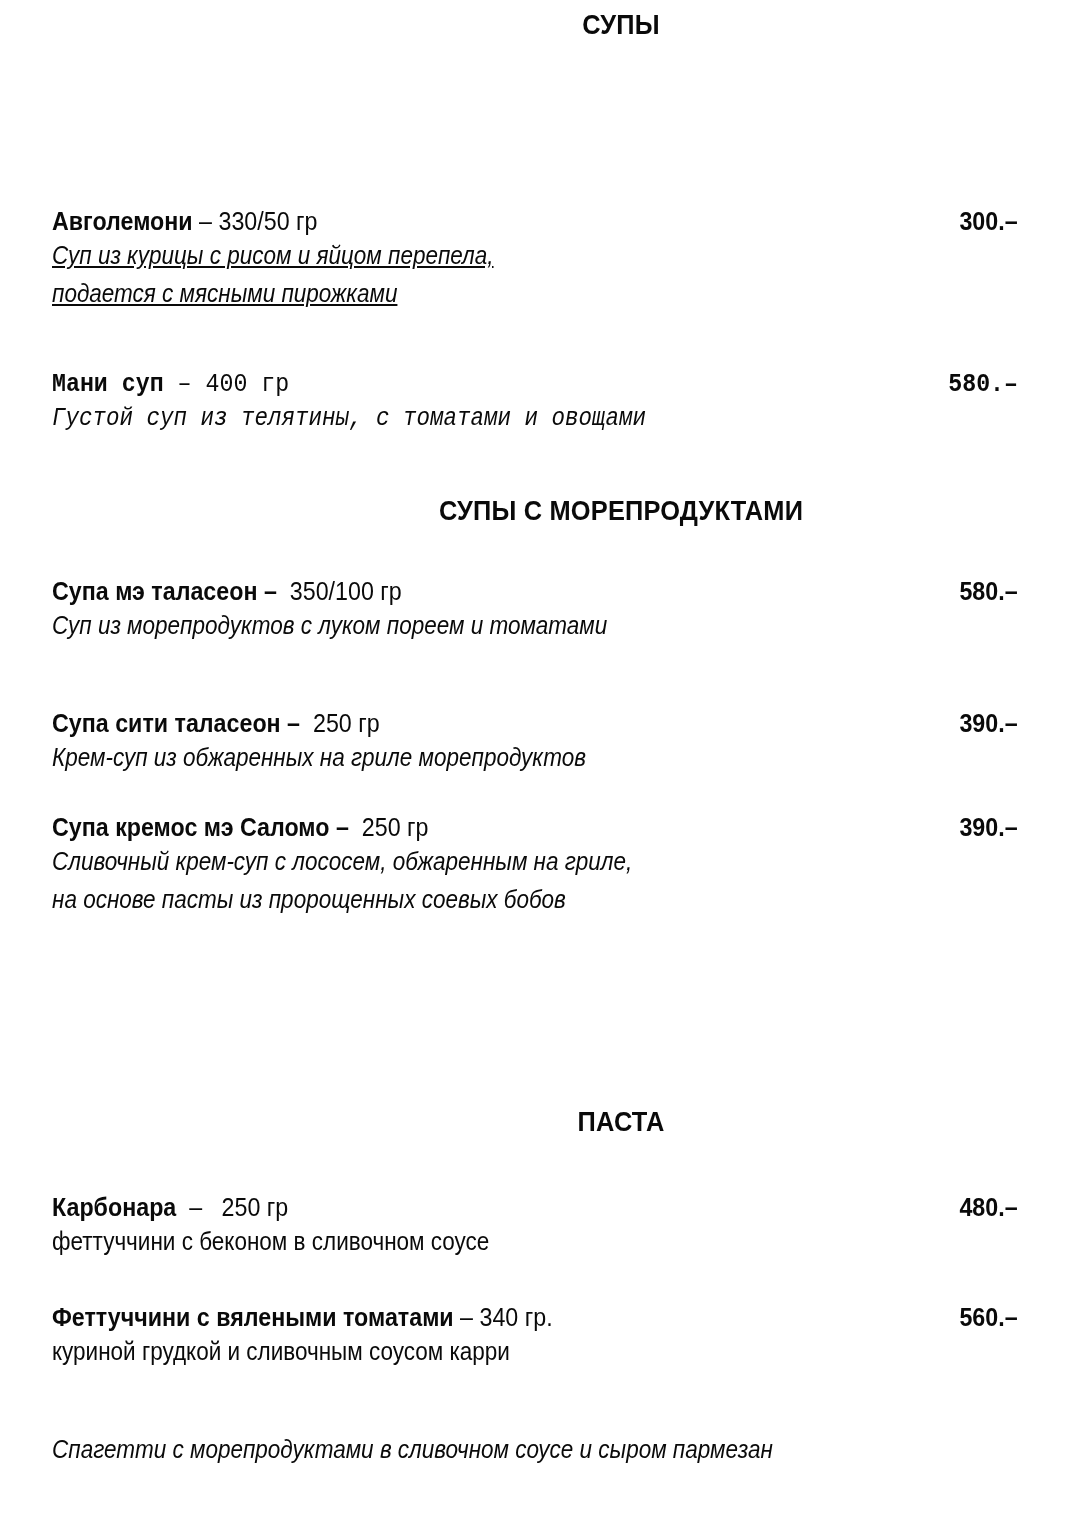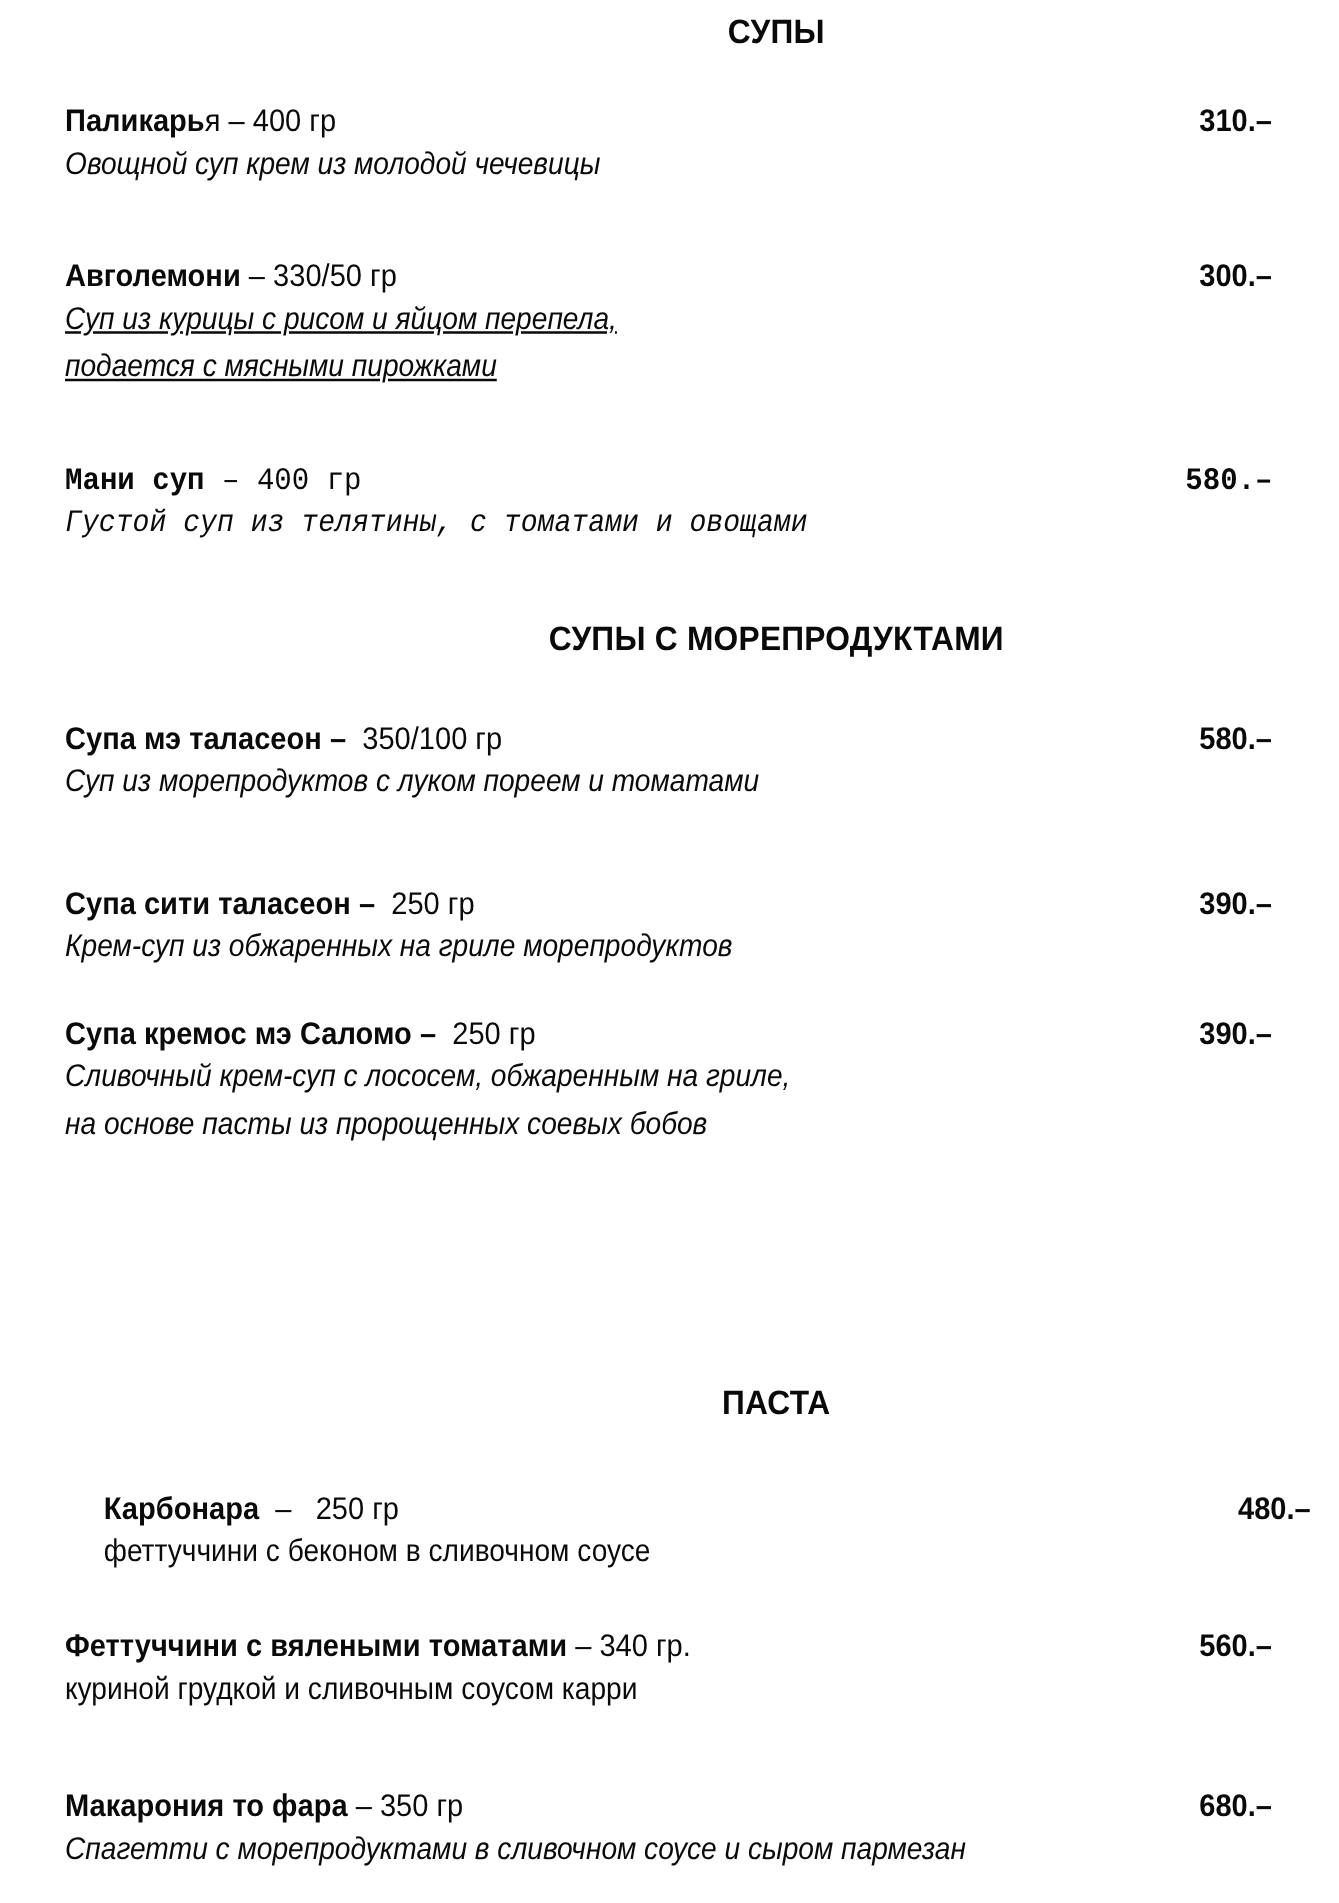--- a/index.html
+++ b/index.html
@@ -99,24 +99,20 @@
   }
   .desc.upright {
     font-style: normal;
   }
 </style>
 </head>
 <body>
 
 <div class="page">
     <div class="section-header" style="top: 10px;">СУПЫ</div>
-    <div class="item" style="top: 82px;">
-      <div class="item-line"><span class="item-title"><span class="nm">Паликарь</span><span class="nm-tail">я</span>&nbsp;<span class="dash-r">–</span>&nbsp;<span class="wt">400 гр</span></span><span class="item-price">310.–</span></div>
-      <span class="desc italic">Овощной суп крем из молодой чечевицы</span>
-    </div>
     <div class="item" style="top: 206px; text-decoration: underline;">
       <div class="item-line"><span class="item-title"><span class="nm">Авголемони</span>&nbsp;<span class="dash-r">–</span>&nbsp;<span class="wt">330/50 гр</span></span><span class="item-price">300.–</span></div>
       <span class="desc italic">Суп из курицы с рисом и яйцом перепела,</span>
       <span class="desc italic">подается с мясными пирожками</span>
     </div>
     <div class="item" style="top: 370px; font-family: Liberation Mono, monospace;">
       <div class="item-line"><span class="item-title"><span class="nm">Мани суп</span>&nbsp;<span class="dash-r">–</span>&nbsp;<span class="wt">400 гр</span></span><span class="item-price">580.–</span></div>
       <span class="desc italic">Густой суп из телятины, с томатами и овощами</span>
     </div>
     <div class="section-header" style="top: 496px;">СУПЫ С МОРЕПРОДУКТАМИ</div>
@@ -127,25 +123,24 @@
     <div class="item" style="top: 708px;">
       <div class="item-line"><span class="item-title"><span class="nm">Супа сити таласеон</span>&nbsp;<span class="dash-b">–</span>&nbsp;<span class="wt"> 250 гр</span></span><span class="item-price">390.–</span></div>
       <span class="desc italic">Крем-суп из обжаренных на гриле морепродуктов</span>
     </div>
     <div class="item" style="top: 812px;">
       <div class="item-line"><span class="item-title"><span class="nm">Супа кремос мэ Саломо</span>&nbsp;<span class="dash-b">–</span>&nbsp;<span class="wt"> 250 гр</span></span><span class="item-price">390.–</span></div>
       <span class="desc italic">Сливочный крем-суп с лососем, обжаренным на гриле,</span>
       <span class="desc italic">на основе пасты из пророщенных соевых бобов</span>
     </div>
     <div class="section-header" style="top: 1107px;">ПАСТА</div>
-    <div class="item" style="top: 1192px; margin-left: 31px;">
+    <div class="item" style="top: 1192px;">
       <div class="item-line"><span class="item-title"><span class="nm">Карбонара</span>&nbsp;<span class="dash-r"> – </span>&nbsp;<span class="wt"> 250 гр</span></span><span class="item-price">480.–</span></div>
       <span class="desc upright">феттуччини с беконом в сливочном соусе</span>
     </div>
     <div class="item" style="top: 1302px;">
       <div class="item-line"><span class="item-title"><span class="nm">Феттуччини с вялеными томатами</span>&nbsp;<span class="dash-r">–</span>&nbsp;<span class="wt">340 гр.</span></span><span class="item-price">560.–</span></div>
       <span class="desc upright">куриной грудкой и сливочным соусом карри</span>
     </div>
     <div class="item" style="top: 1430px;">
-      <div class="item-line"><span class="item-title"><span class="nm">Макарония то фара</span>&nbsp;<span class="dash-r">–</span>&nbsp;<span class="wt">350 гр</span></span><span class="item-price">680.–</span></div>
       <span class="desc italic">Спагетти с морепродуктами в сливочном соусе и сыром пармезан</span>
     </div>
   </div>
 
 </body></html>

